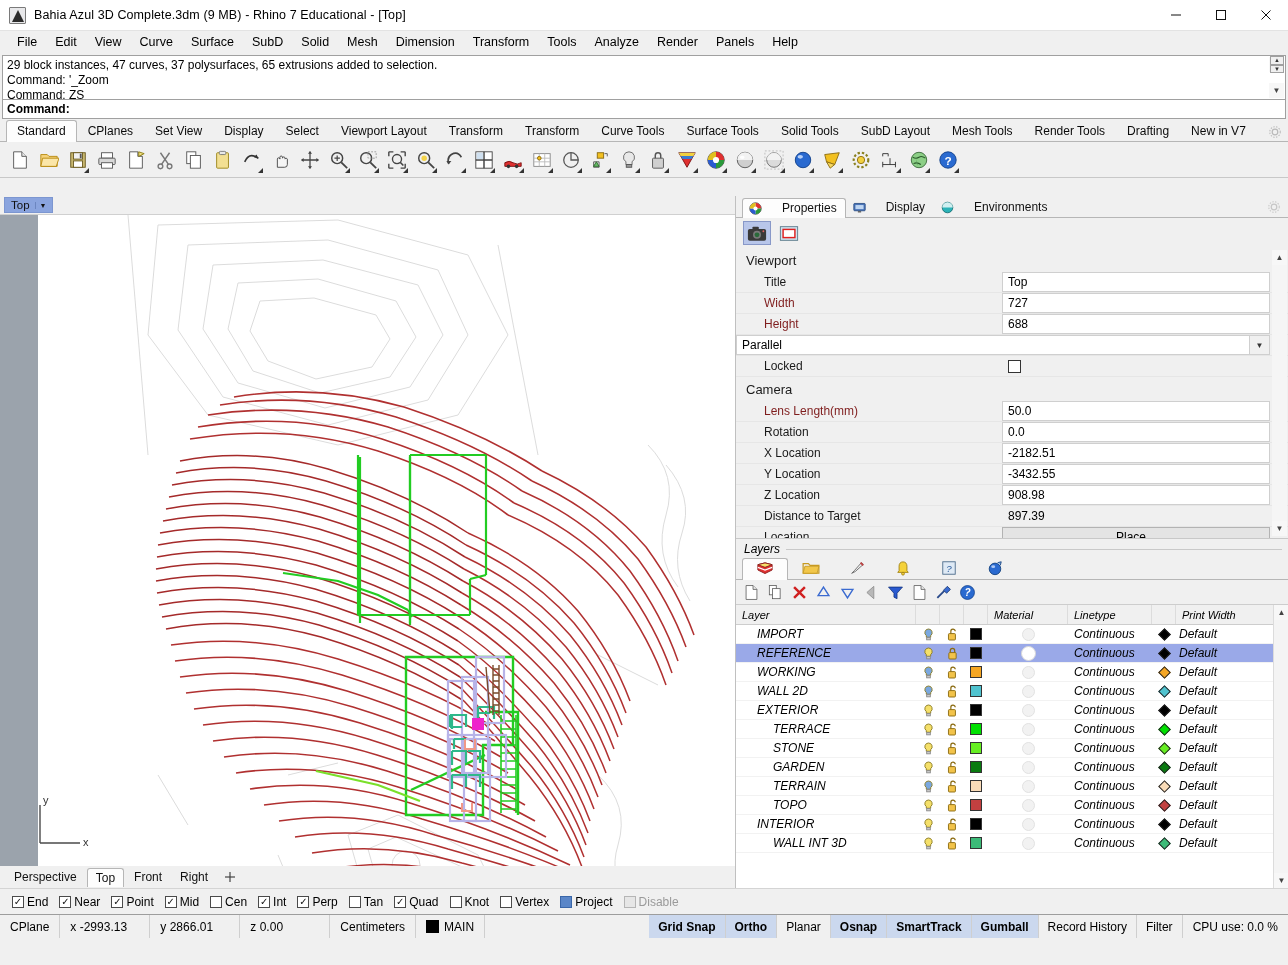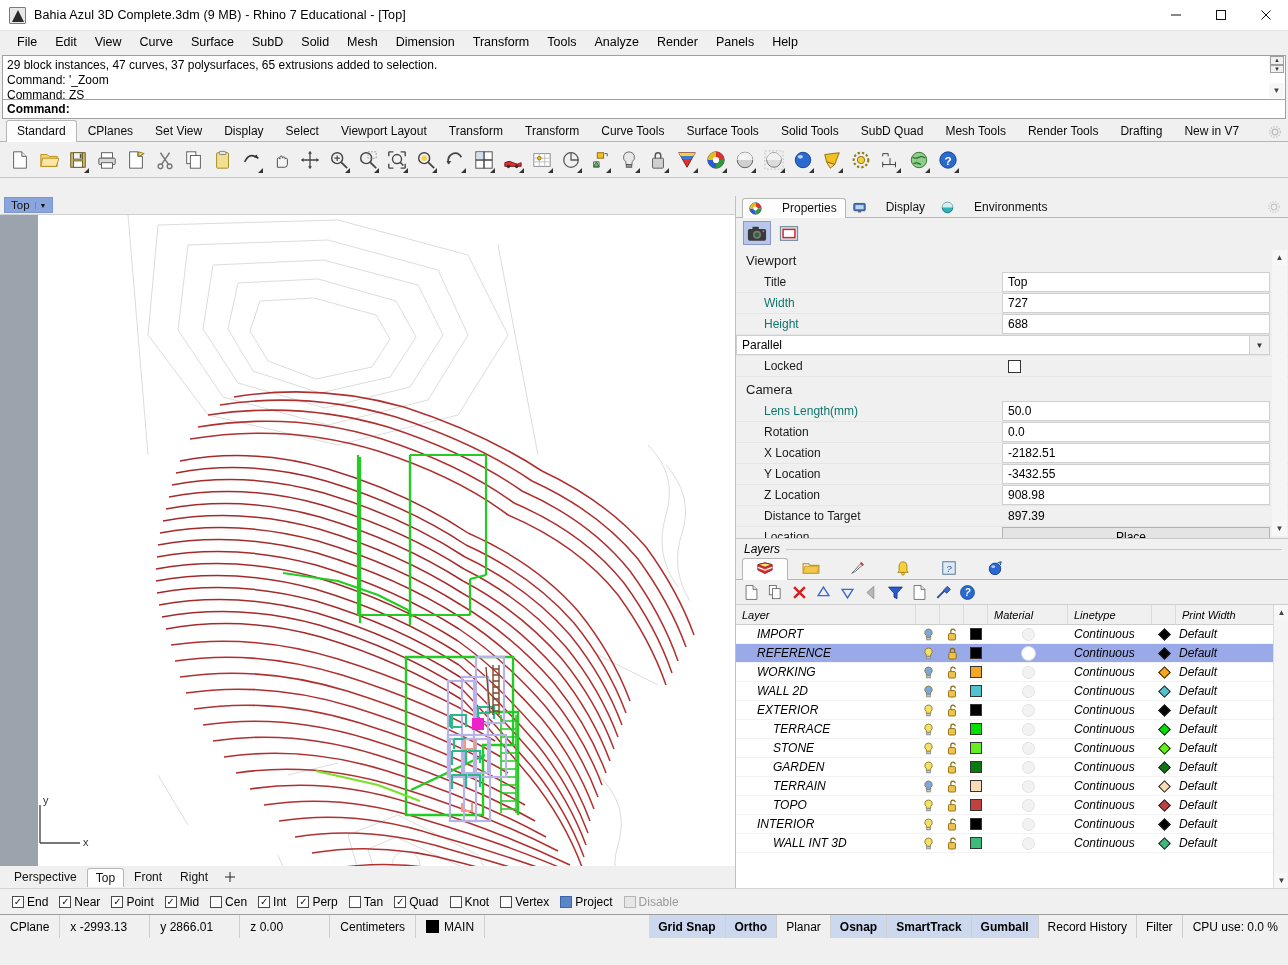--- a/index.html
+++ b/index.html
@@ -141,21 +141,21 @@
   .panel-gear { margin-left: auto; margin-right: 7px; margin-bottom: 3px; opacity: .4; }
 
   .prop-iconbar { height: 30px; display: flex; align-items: center; padding-left: 7px; gap: 4px; }
   .prop-ibtn { width: 28px; height: 24px; display: flex; align-items: center; justify-content: center; }
   .prop-ibtn.sel { background: #b8c6ea; border: 1px solid #8898c8; }
 
   .prop-body { position: relative; height: 290px; overflow: hidden; background: #f0f0f0; }
   .section-title { font-size: 13px; padding: 5px 0 4px 10px; color: #1a1a1a; }
   .prop-row { display: flex; height: 21px; align-items: stretch; border-bottom: 1px solid #e6e6e6; }
   .prop-label { width: 266px; padding-left: 28px; display: flex; align-items: center; font-size: 12px; color: #1a1a1a; }
-  .prop-label.dim { color: #0f766e; }
+  .prop-label.dim { color: #7f1d1d; }
   .prop-val {
     flex: 1; margin-right: 18px; background: #fff; border: 1px solid #cfcfcf;
     display: flex; align-items: center; padding-left: 5px; font-size: 12px;
   }
   .prop-val.plain { background: transparent; border-color: transparent; }
   .prop-val.combo { padding-right: 0; }
   .combo-arrow {
     margin-left: auto; width: 20px; height: 100%; background: #f0f0f0;
     border-left: 1px solid #cfcfcf; display: flex; align-items: center;
     justify-content: center; font-size: 8px; color: #333;
@@ -297,21 +297,21 @@
     <div class="tbar-tab">CPlanes</div>
     <div class="tbar-tab">Set View</div>
     <div class="tbar-tab">Display</div>
     <div class="tbar-tab">Select</div>
     <div class="tbar-tab">Viewport Layout</div>
     <div class="tbar-tab">Transform</div>
     <div class="tbar-tab">Transform</div>
     <div class="tbar-tab">Curve Tools</div>
     <div class="tbar-tab">Surface Tools</div>
     <div class="tbar-tab">Solid Tools</div>
-    <div class="tbar-tab">SubD Quad</div>
+    <div class="tbar-tab">SubD Layout</div>
     <div class="tbar-tab">Mesh Tools</div>
     <div class="tbar-tab">Render Tools</div>
     <div class="tbar-tab">Drafting</div>
     <div class="tbar-tab">New in V7</div>
     <div class="tbar-gear">
       <svg width="14" height="14" viewBox="0 0 16 16">
           <circle cx="8" cy="8" r="3.2" fill="none" stroke="#777" stroke-width="1.4"></circle>
           <circle cx="8" cy="8" r="6" fill="none" stroke="#777" stroke-width="1.2" stroke-dasharray="1.6 1.6"></circle>
         </svg>
     </div>

